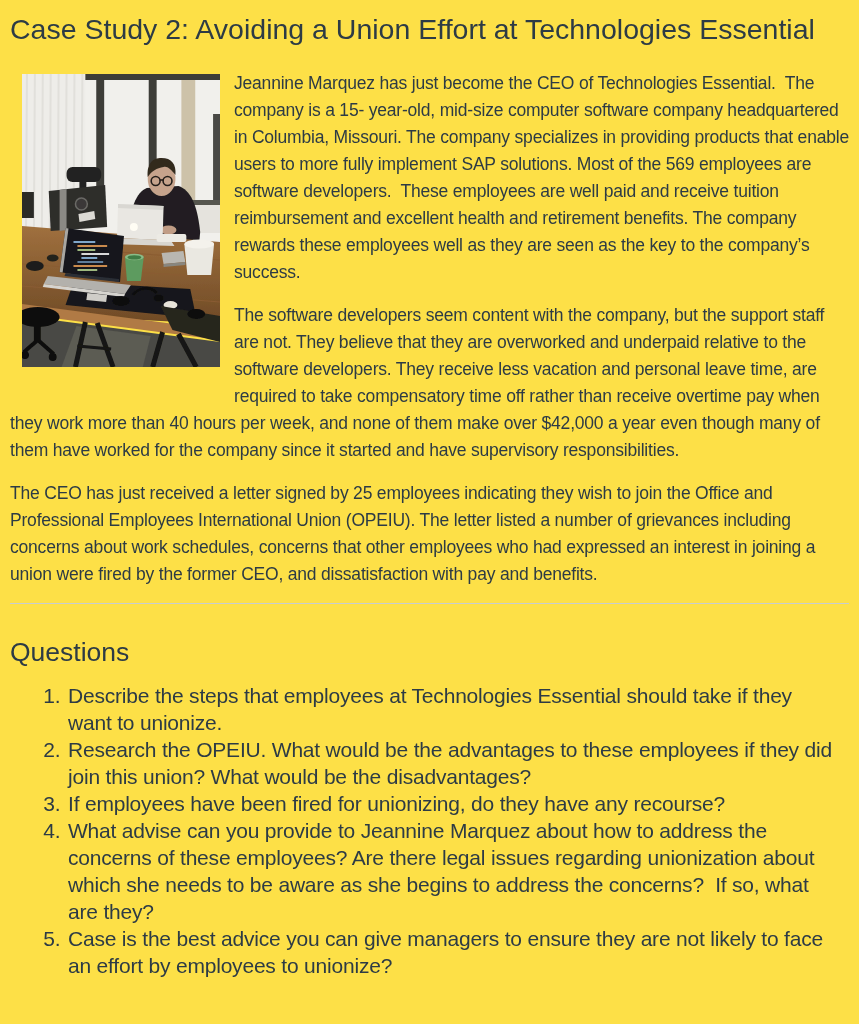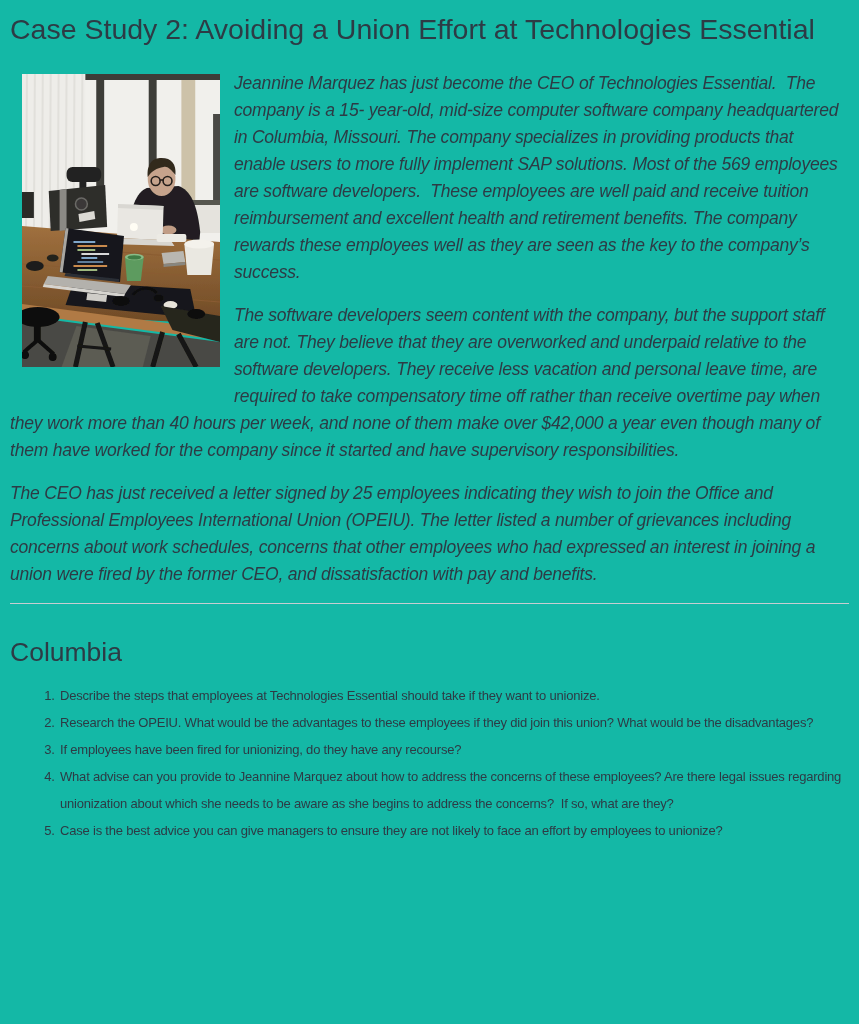--- a/index.html
+++ b/index.html
@@ -6,37 +6,36 @@
   html, body { margin: 0; padding: 0; background: #ffffff; }
   body {
     font-family: "Liberation Sans", sans-serif;
     color: #2D3B45;
   }
   .page {
     width: 859px;
     height: 1024px;
     overflow: hidden;
     padding: 4px 10px 10px 10px;
-    background: #14b8a6;
+    background: #fde047;
   }
   h1.page-title {
     font-size: 28.5px;
     font-weight: 400;
     line-height: 50px;
     margin: 0 0 13px 0;
     letter-spacing: 0;
     color: #2D3B45;
   }
   .article p {
     font-size: 17.5px;
     line-height: 27px;
     letter-spacing: -0.2px;
     margin: 16px 0 15px 0;
     white-space: pre-wrap;
-    font-style: italic;
   }
   .photo-wrap {
     float: left;
     width: 198px;
     height: 293px;
     margin: 4px 14px 22px 12px;
   }
   .photo-wrap svg { display: block; width: 198px; height: 293px; }
   hr.section-divider {
     border: 0;
@@ -44,23 +43,23 @@
     margin: 12px 0 0 0;
     clear: both;
   }
   h2.questions-heading {
     font-size: 26.5px;
     font-weight: 400;
     margin: 33px 0 14px 0;
     color: #2D3B45;
   }
   ol.questions-list {
-    margin: 4px;
+    margin: 12px;
     padding: 0 0 0 44px;
-    font-size: 13px;
+    font-size: 21px;
     line-height: 27px;
     letter-spacing: -0.2px;
   }
   ol.questions-list li {
     white-space: pre-wrap;
     padding-left: 2px;
   }
 </style>
 </head>
 <body>
@@ -212,21 +211,21 @@
       </svg>
     </div>
 
     <p>Jeannine Marquez has just become the CEO of Technologies Essential.  The company is a 15- year-old, mid-size computer software company headquartered in Columbia, Missouri. The company specializes in providing products that enable users to more fully implement SAP solutions. Most of the 569 employees are software developers.  These employees are well paid and receive tuition reimbursement and excellent health and retirement benefits. The company rewards these employees well as they are seen as the key to the company’s success.</p>
     <p>The software developers seem content with the company, but the support staff are not. They believe that they are overworked and underpaid relative to the software developers. They receive less vacation and personal leave time, are required to take compensatory time off rather than receive overtime pay when they work more than 40 hours per week, and none of them make over $42,000 a year even though many of them have worked for the company since it started and have supervisory responsibilities.</p>
     <p>The CEO has just received a letter signed by 25 employees indicating they wish to join the Office and Professional Employees International Union (OPEIU). The letter listed a number of grievances including concerns about work schedules, concerns that other employees who had expressed an interest in joining a union were fired by the former CEO, and dissatisfaction with pay and benefits.</p>
   </div>
 
   <hr class="section-divider">
 
-  <h2 class="questions-heading">Columbia</h2>
+  <h2 class="questions-heading">Questions</h2>
 
   <ol class="questions-list">
     <li>Describe the steps that employees at Technologies Essential should take if they want to unionize.</li>
     <li>Research the OPEIU. What would be the advantages to these employees if they did join this union? What would be the disadvantages?</li>
     <li>If employees have been fired for unionizing, do they have any recourse?</li>
     <li>What advise can you provide to Jeannine Marquez about how to address the concerns of these employees? Are there legal issues regarding unionization about which she needs to be aware as she begins to address the concerns?  If so, what are they?</li>
     <li>Case is the best advice you can give managers to ensure they are not likely to face an effort by employees to unionize?</li>
   </ol>
 
 </div>

